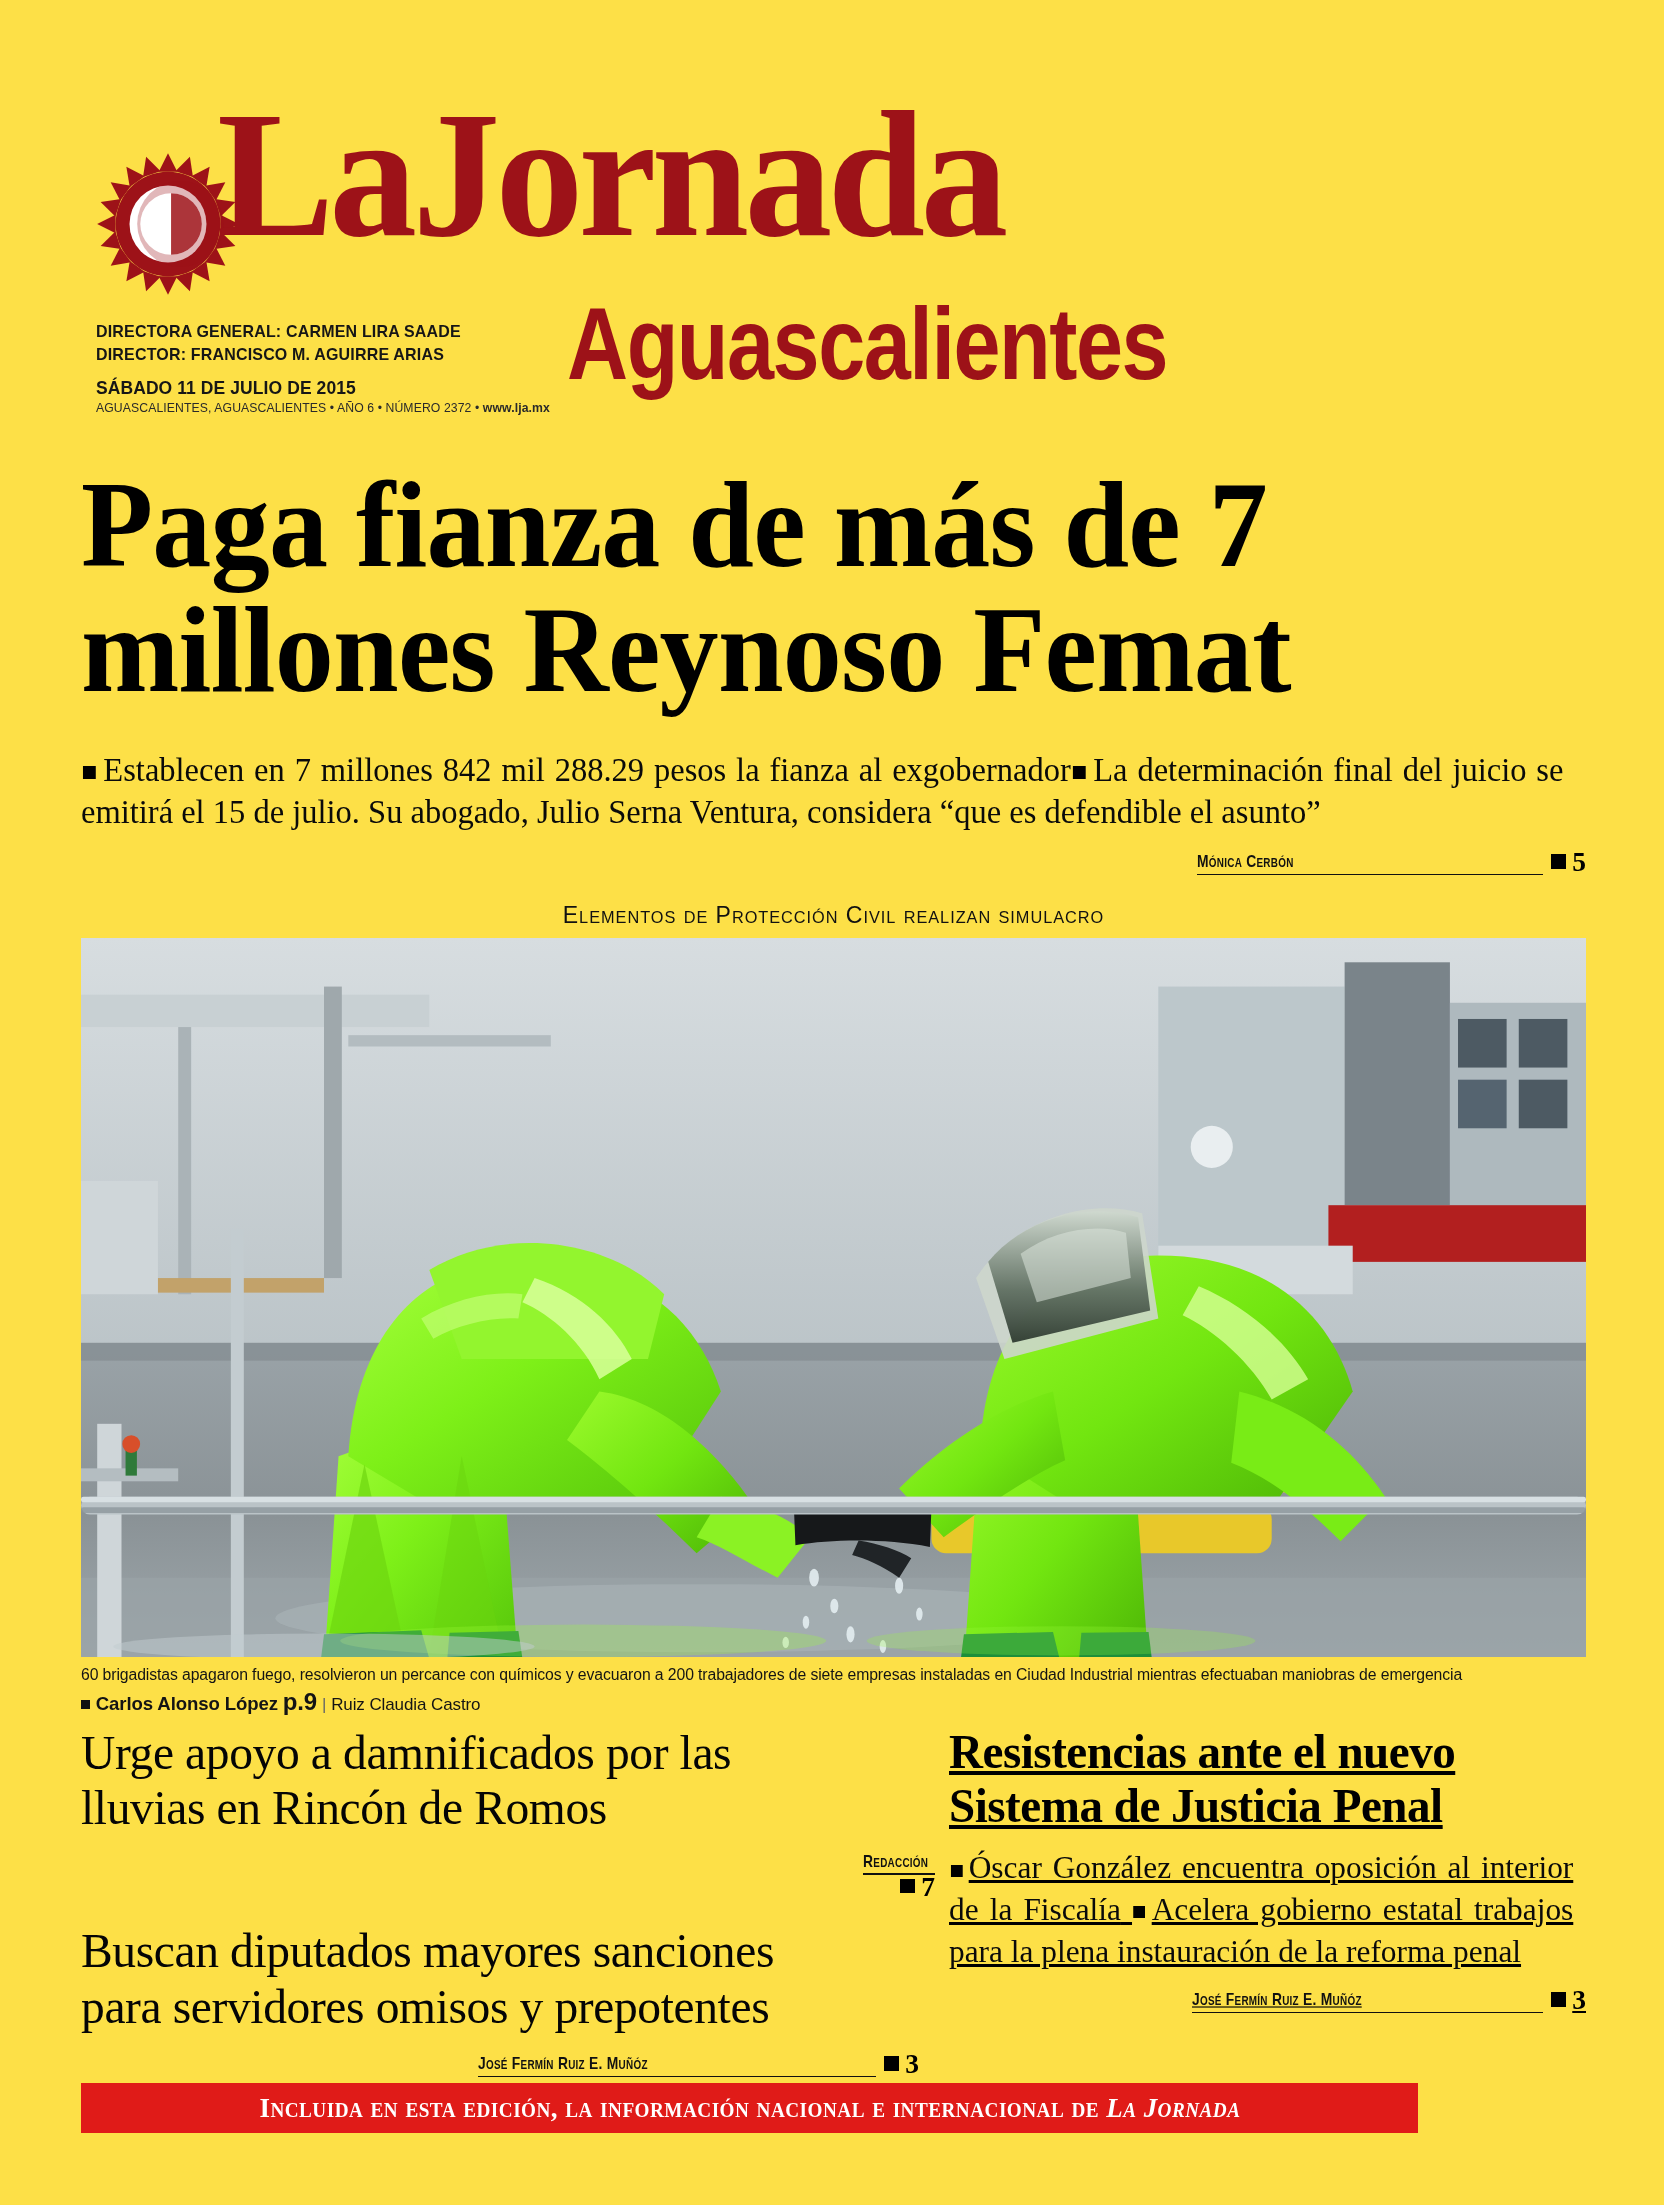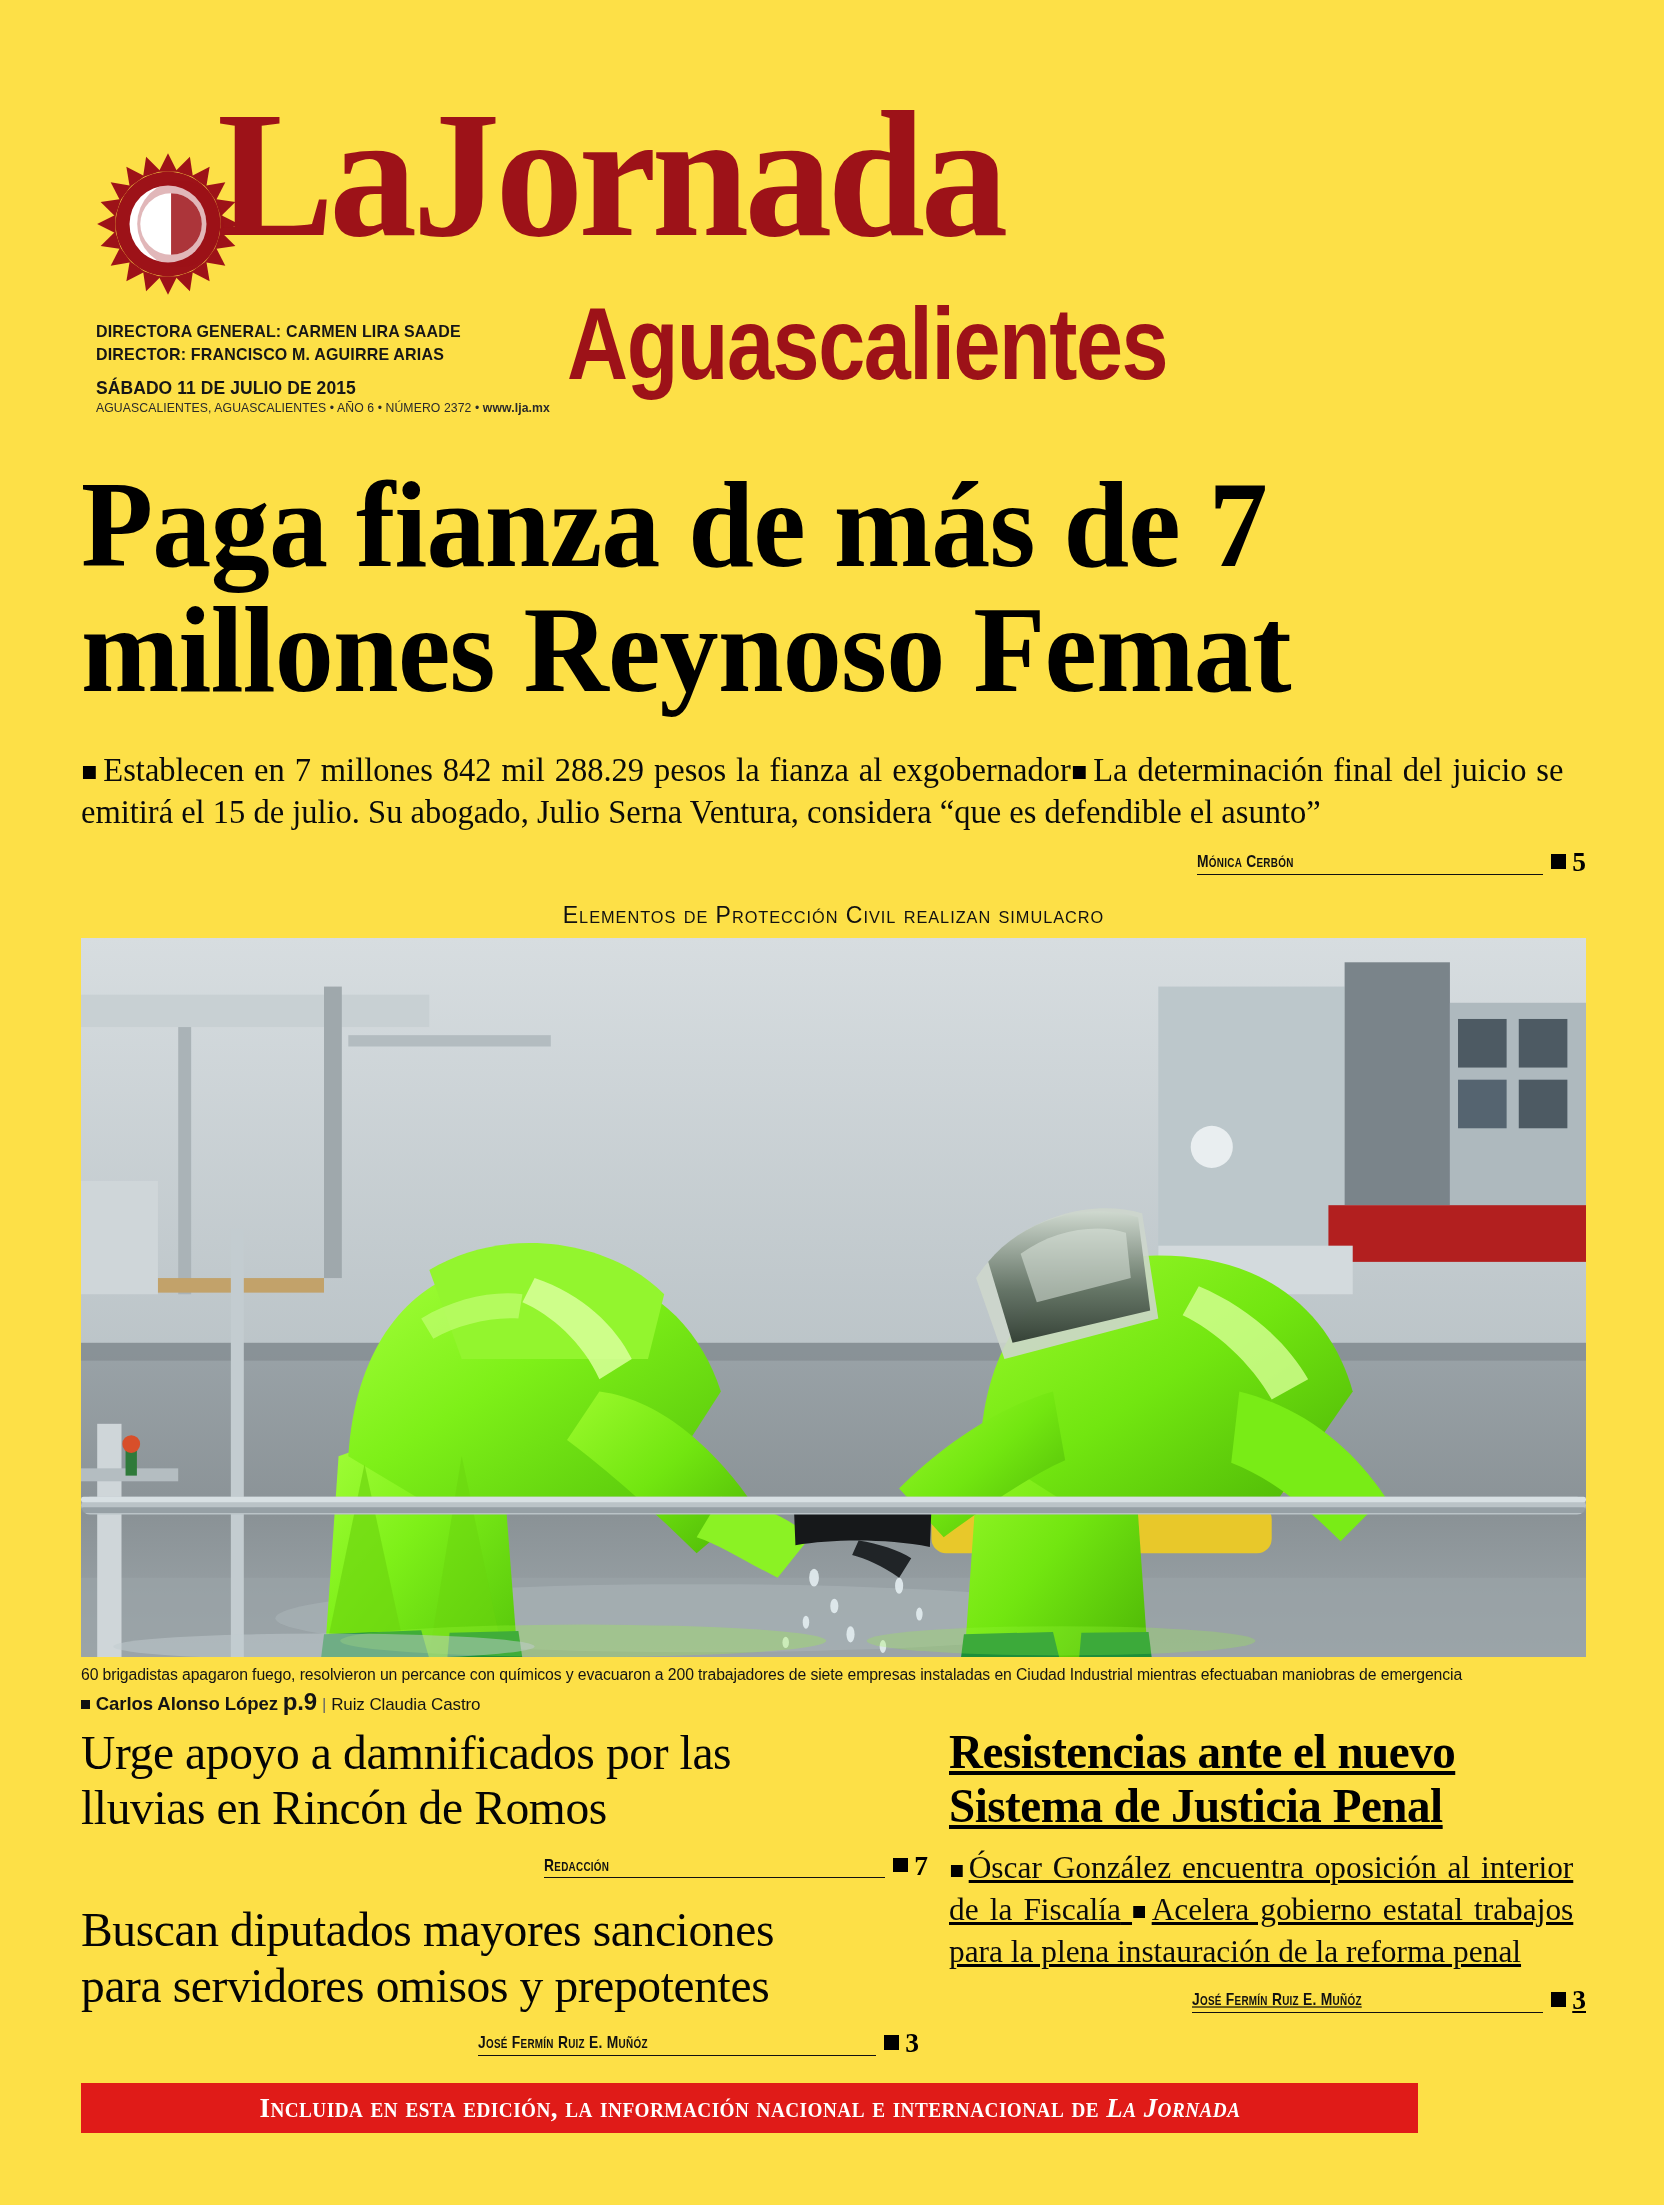--- a/index.html
+++ b/index.html
@@ -569,21 +569,21 @@
     <span class="pageno">p.9</span><span class="divider">|</span><span>Ruiz Claudia Castro</span>
   </div>
 
   <div class="col-left">
 
     <div class="story-head">
       <span>Urge apoyo a damnificados por las</span><br>
       <span>lluvias en Rincón de Romos</span>
     </div>
 
-    <div class="byline-block" style="position:relative; left:9px; top:18px; width:100%; padding-left:454px; box-sizing:border-box;">
+    <div class="byline-block" style="position:relative; left:16px; top:18px; width:100%; padding-left:454px; box-sizing:border-box;flex-direction:column;">
       <div class="byline-inner" style="flex:1;">
         <span class="byline-name">Redacción</span>
         <div class="byline-rule"></div>
       </div>
       <div class="byline-page"><span class="psq"></span><span>7</span></div>
     </div>
 
     <div class="story-head" style="margin-top:42px;">
       <span>Buscan diputados mayores sanciones</span><br>
       <span>para servidores omisos y prepotentes</span>

